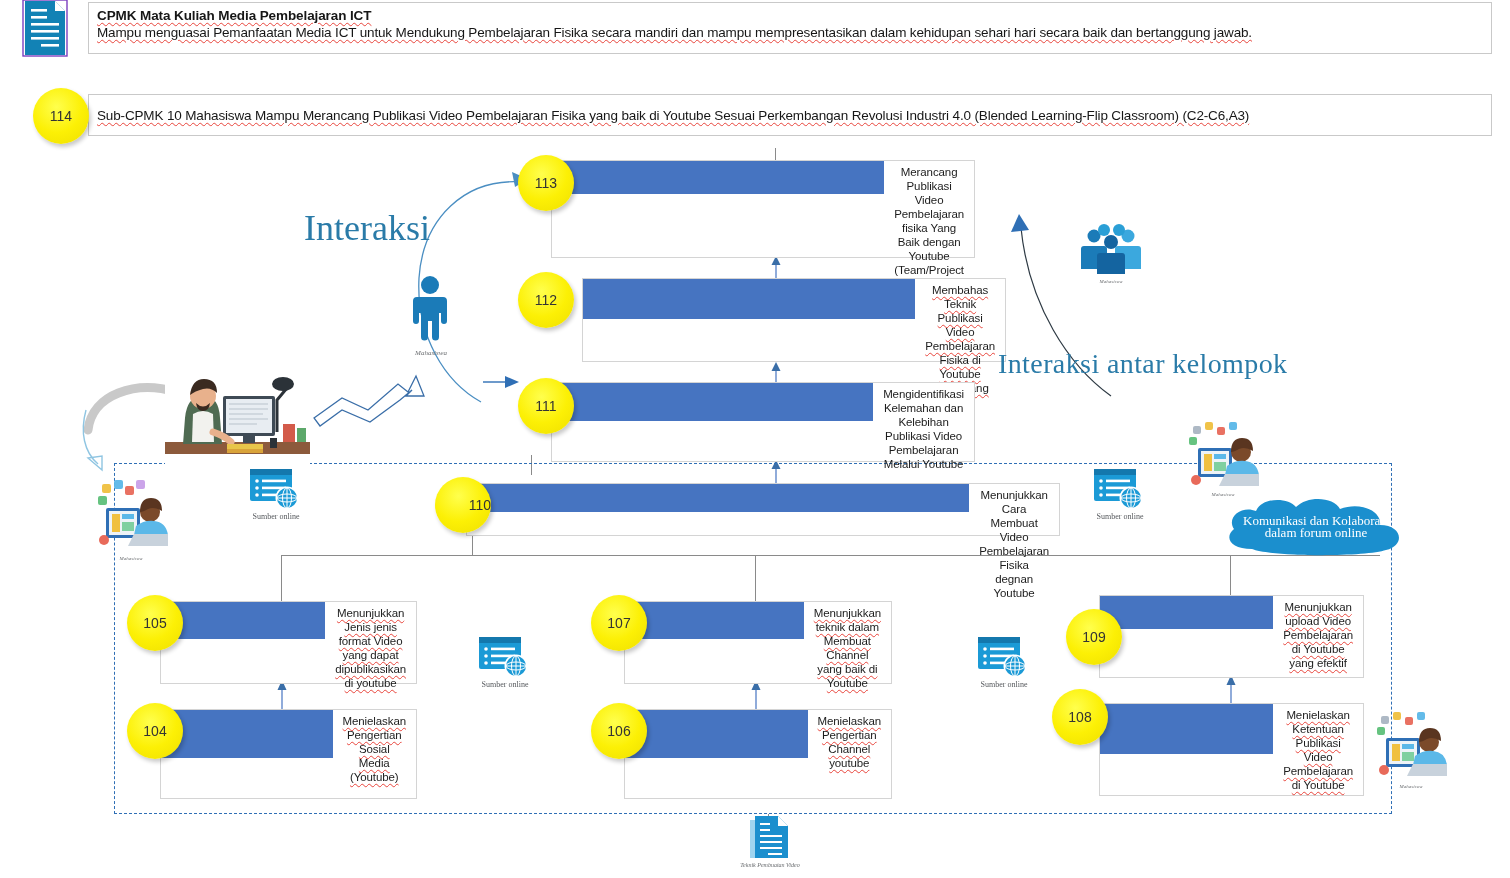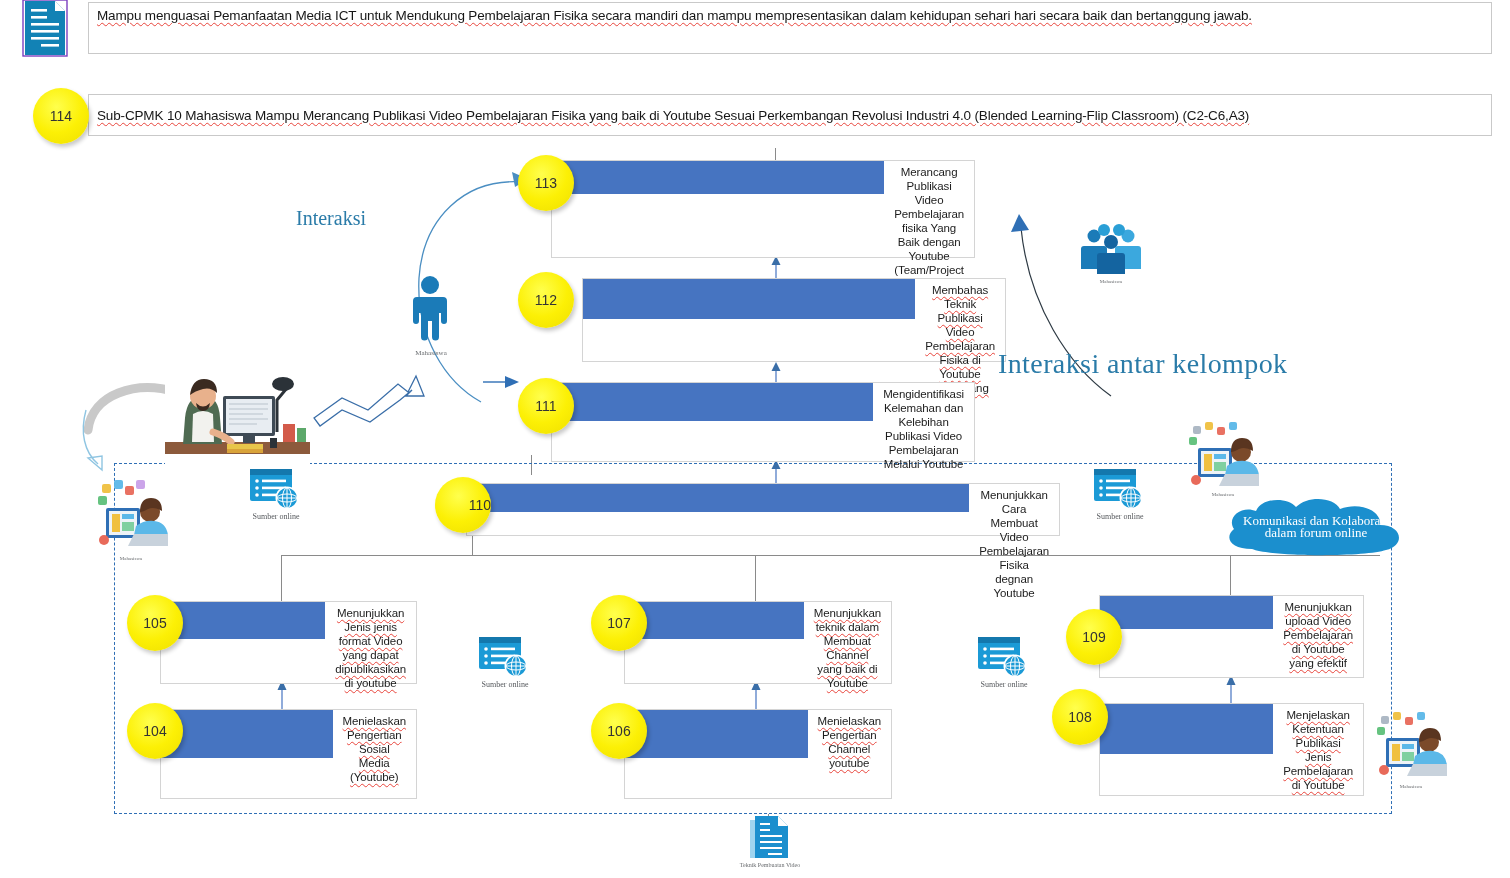--- a/index.html
+++ b/index.html
@@ -91,21 +91,21 @@
   .script-label{
     font-family:"Liberation Serif", serif;
     color:#2a7ba8;
   }
   .icon-cap{
     font-family:"Liberation Serif", serif;
     font-size:8px;color:#55585c;text-align:center;
   }
   .tiny-cap{
     font-family:"Liberation Serif", serif;
-    font-size:5px;color:#6a6d70;text-align:center;
+    font-size:5px;color:#6a6d70;text-align:center;font-style:italic;
   }
 
   .cloud-text{
     font-family:"Liberation Serif", serif;
     color:#ffffff;font-size:13px;text-align:center;line-height:12px;
   }
 </style>
 </head>
 <body>
 
@@ -119,20 +119,23 @@
       <rect x="9" y="16" width="16" height="2.6"></rect>
       <rect x="9" y="23" width="28" height="2.6"></rect>
       <rect x="9" y="30" width="28" height="2.6"></rect>
       <rect x="9" y="37" width="28" height="2.6"></rect>
       <rect x="19" y="44" width="18" height="2.6"></rect>
     </g>
   </svg>
 </div>
 
 <div class="abs" id="header-bar">
+  <div id="header-title">
+    <span class="sq">CPMK Mata Kuliah Media Pembelajaran ICT</span>
+  </div>
   <div id="header-sub">
     <span class="sq">Mampu menguasai Pemanfaatan Media ICT untuk Mendukung Pembelajaran Fisika secara mandiri dan mampu mempresentasikan dalam kehidupan sehari hari secara baik dan bertanggung jawab.</span>
   </div>
 </div>
 
 <div class="abs" id="subcpmk-bar">
   <span id="subcpmk-text" class="sq">Sub-CPMK 10 Mahasiswa Mampu Merancang Publikasi Video Pembelajaran Fisika yang baik di Youtube Sesuai Perkembangan Revolusi Industri 4.0 (Blended Learning-Flip Classroom) (C2-C6,A3)</span>
 </div>
 <div class="abs badge" style="left:33px;top:88px;">
   <span>114</span>
@@ -246,32 +249,32 @@
 <div class="abs pbox" style="left:1099px;top:595px;width:265px;height:83px;">
   <div class="cap" style="height:33px;"></div>
   <div class="body sq">Menunjukkan upload Video Pembelajaran di Youtube yang efektif</div>
 </div>
 <div class="abs badge" style="left:1066px;top:609px;text-align:right;">
   <span>109</span>
 </div>
 
 <div class="abs pbox" style="left:1099px;top:703px;width:265px;height:93px;">
   <div class="cap" style="height:50px;"></div>
-  <div class="body sq">Menjelaskan Ketentuan Publikasi Jenis Pembelajaran di Youtube</div>
+  <div class="body sq">Menielaskan Ketentuan Publikasi Video Pembelajaran di Youtube</div>
 </div>
 <div class="abs badge" style="left:1052px;top:689px;">
   <span>108</span>
 </div>
 
 <svg class="abs" style="left:395px;top:170px;" width="140" height="240">
   <path d="M127 12 C 70 8, 28 48, 24 108 C 21 166, 50 212, 86 232" fill="none" stroke="#4a8ec2" stroke-width="1.3"></path>
   <polygon points="133,9 117,2 120,17" fill="#4a8ec2"></polygon>
 </svg>
 
-<div class="abs script-label" style="left:296px;top:207px;font-size:20px;text-align:right;">Interaksi</div>
+<div class="abs script-label" style="left:304px;top:207px;font-size:36px;text-align:right;">Interaksi</div>
 
 <svg class="abs" style="left:410px;top:275px;" width="40" height="70">
   <circle cx="20" cy="10" r="9" fill="#1b7bb8"></circle>
   <path d="M7 22 h26 a4 4 0 0 1 4 4 v20 a3 3 0 0 1 -6 0 v-8 h-2 v24 a3.5 3.5 0 0 1 -7 0 v-16 h-4 v16 a3.5 3.5 0 0 1 -7 0 v-24 h-2 v8 a3 3 0 0 1 -6 0 v-20 a4 4 0 0 1 4 -4 z" fill="#1b7bb8"></path>
 </svg>
 <div class="abs tiny-cap" style="left:396px;top:349px;width:70px;font-size:7px;">Mahasiswa</div>
 
 <svg class="abs" style="left:80px;top:370px;" width="130" height="110">
   <path d="M8 60 C 12 24, 56 10, 96 22" fill="none" stroke="#c9c9c9" stroke-width="9" stroke-linecap="round"></path>
   <path d="M6 40 C 0 62, 4 82, 18 94" fill="none" stroke="#8fc5e2" stroke-width="1.4"></path>

